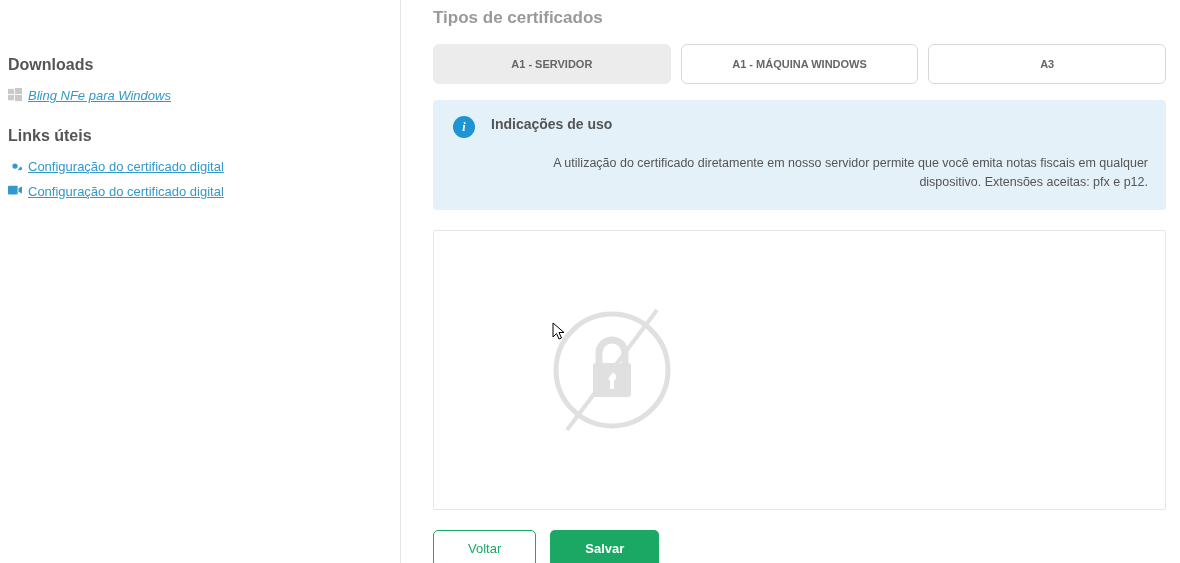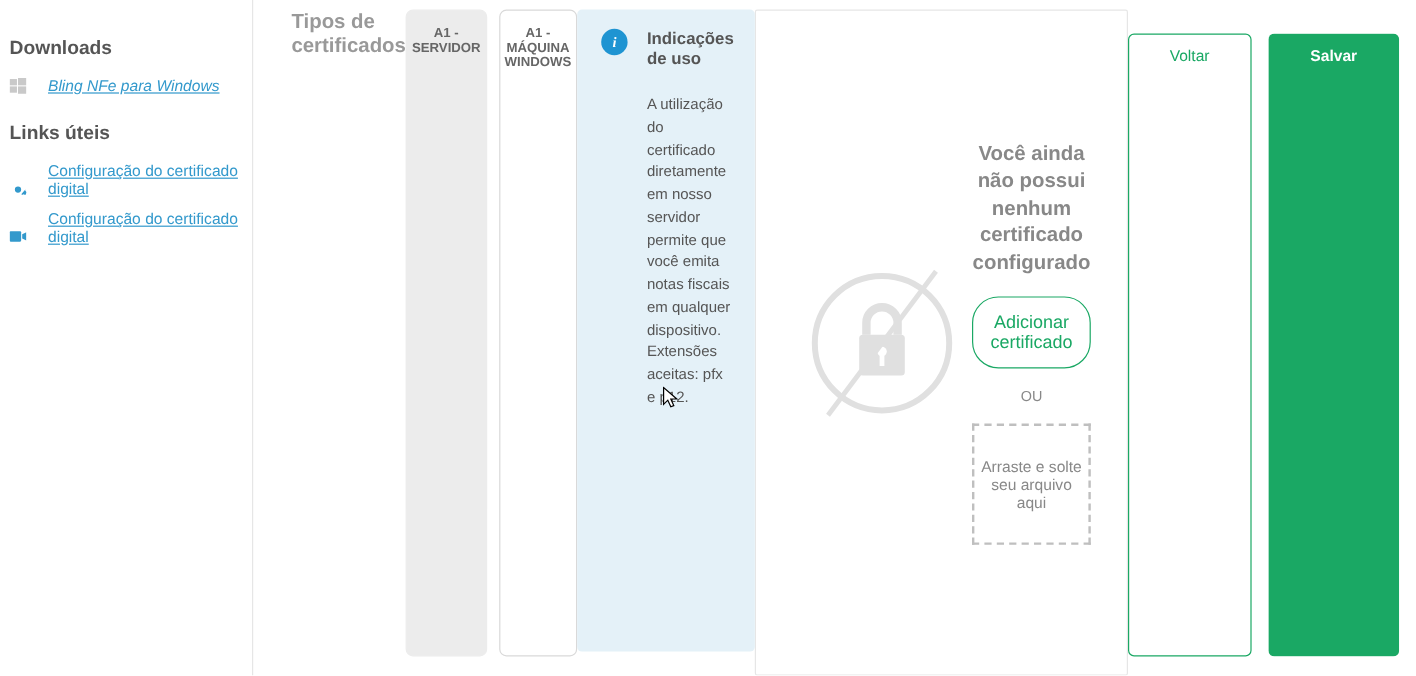--- a/index.html
+++ b/index.html
@@ -9,49 +9,49 @@
       color: #666;
       background: #fff;
       width: 1180px;
       height: 563px;
       position: relative;
       overflow: hidden;
     }
     .layout { display: flex; height: 100%; }
     .sidebar {
       width: 400px;
-      padding: 32px 0 0 8px;
+      padding: 56px 0 0 8px;
     }
     .sidebar h3 {
       font-size: 16px;
       font-weight: bold;
       color: #555;
       margin-bottom: 14px;
     }
     .sidebar h3.links-head { margin-top: 24px; }
     .sidebar-item {
       display: flex;
-      align-items: flex-end;
-      gap: 18px;
+      align-items: flex-start;
+      gap: 6px;
       margin-bottom: 10px;
     }
     .sidebar-item a {
       color: #3399cc;
       text-decoration: underline;
       font-size: 13px;
     }
     .sidebar-item a.italic { font-style: italic; }
     .win-icon { width: 14px; height: 14px; display:inline-block; }
     .gear-icon, .cam-icon { width: 14px; height: 14px; display:inline-block; color:#3399cc; }
     .main {
       flex: 1;
       border-left: 1px solid #e6e6e6;
       padding: 8px 14px 0 32px;
       display: flex;
-      flex-direction: row;
+      flex-direction: column;
     }
     .main h2 {
       font-size: 17px;
       color: #999;
       font-weight: bold;
       margin-bottom: 16px;
     }
     .tabs { display: flex; gap: 10px; margin-bottom: 16px; }
     .tab {
       flex: 1;
@@ -84,21 +84,21 @@
       color: #fff;
       font-weight: bold;
       font-style: italic;
       font-family: Georgia, serif;
       display: flex;
       align-items: center;
       justify-content: center;
       font-size: 12px;
     }
     .info-title { font-weight: bold; color: #555; margin-bottom: 22px; font-size: 14px; }
-    .info-text { font-size: 12.5px; color: #555; line-height: 1.5; }
+    .info-text { font-size: 12.5px; color: #555; line-height: 1.5; text-align: right; }
     .panel {
       border: 1px solid #e6e6e6;
       border-radius: 2px;
       flex: 1;
       display: flex;
       align-items: center;
       padding: 20px 30px;
       min-height: 280px;
     }
     .panel-left {
@@ -209,45 +209,40 @@
       <a href="#">Configuração do certificado digital</a>
     </div>
   </aside>
 
   <main class="main">
     <h2>Tipos de certificados</h2>
 
     <div class="tabs">
       <div class="tab active">A1 - SERVIDOR</div>
       <div class="tab">A1 - MÁQUINA WINDOWS</div>
+      <div class="tab">A3</div>
     </div>
 
     <div class="info-box">
       <div class="info-icon">i</div>
       <div class="info-title">Indicações de uso</div>
       <div class="info-text">A utilização do certificado diretamente em nosso servidor permite que você emita notas fiscais em qualquer dispositivo. Extensões aceitas: pfx e p12.</div>
     </div>
 
     <div class="panel">
       <div class="panel-left">
         <svg class="lock-graphic" width="150" height="150" viewBox="0 0 150 150" fill="none" stroke="#e0e0e0" stroke-width="5">
           <circle cx="75" cy="75" r="56"></circle>
           <rect x="56" y="68" width="38" height="34" rx="3" fill="#e0e0e0" stroke="none"></rect>
           <path d="M62 68 v-10 a13 13 0 0 1 26 0 v10" stroke-width="7"></path>
           <circle cx="75" cy="82" r="4" fill="#fff" stroke="none"></circle>
           <rect x="73" y="84" width="4" height="10" fill="#fff" stroke="none"></rect>
           <line x1="30" y1="135" x2="120" y2="15" stroke-width="4"></line>
         </svg>
       </div>
-      <div class="panel-right">
-        <div class="empty-title">Você ainda não possui nenhum certificado configurado</div>
-        <div class="add-btn">Adicionar certificado</div>
-        <div class="or-text">OU</div>
-        <div class="dropzone">Arraste e solte seu arquivo aqui</div>
-      </div>
     </div>
 
     <div class="footer">
       <div class="btn btn-secondary">Voltar</div>
       <div class="btn btn-primary">Salvar</div>
     </div>
   </main>
 </div>
 
 <svg class="cursor-img" viewBox="0 0 16 20">

